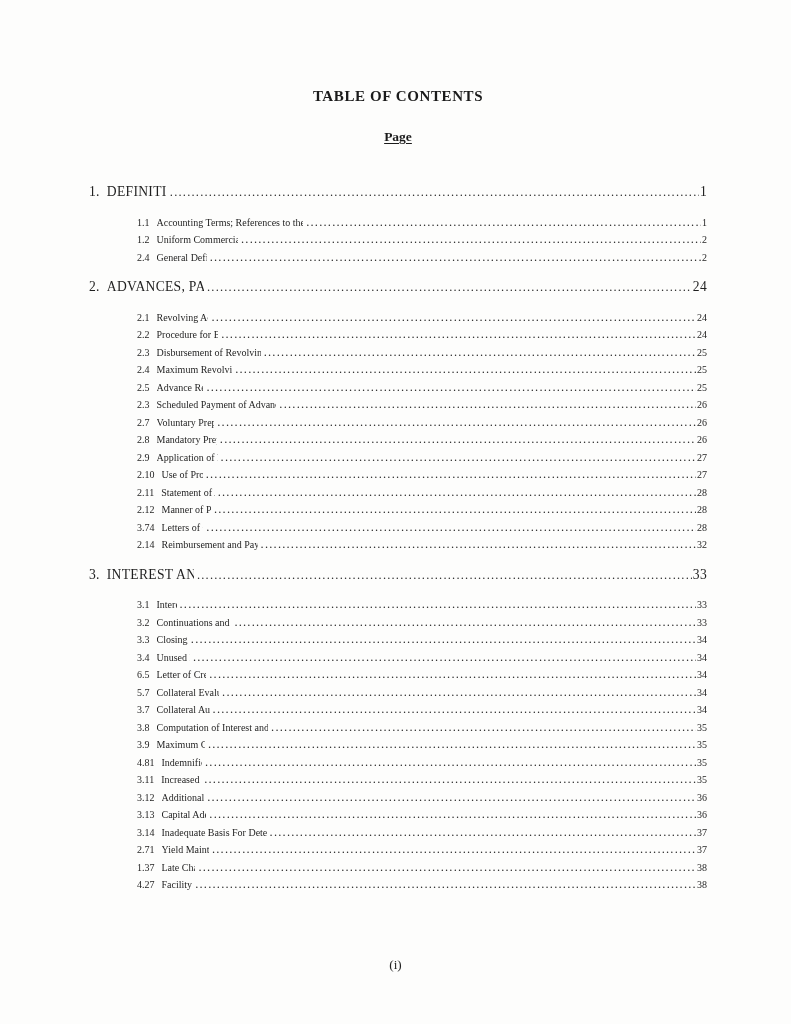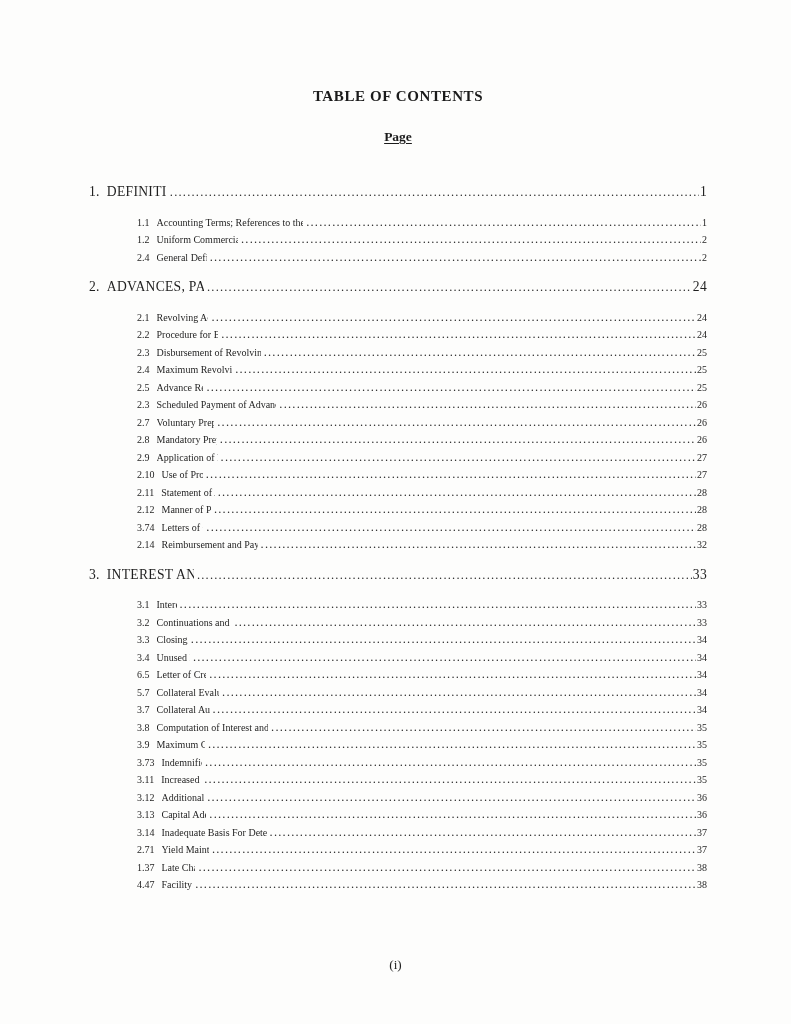--- a/index.html
+++ b/index.html
@@ -265,21 +265,21 @@
         <span class="dots"></span>
         <span class="pg">35</span>
       </div>
       <div class="entry sub-entry">
         <span class="num">3.9</span>
         <span class="label">Maximum Charges</span>
         <span class="dots"></span>
         <span class="pg">35</span>
       </div>
       <div class="entry sub-entry">
-        <span class="num">3.73</span>
+        <span class="num">4.81</span>
         <span class="label">Indemnification</span>
         <span class="dots"></span>
         <span class="pg">35</span>
       </div>
       <div class="entry sub-entry">
         <span class="num">3.11</span>
         <span class="label">Increased Costs</span>
         <span class="dots"></span>
         <span class="pg">35</span>
       </div>
@@ -307,20 +307,20 @@
         <span class="dots"></span>
         <span class="pg">37</span>
       </div>
       <div class="entry sub-entry">
         <span class="num">1.37</span>
         <span class="label">Late Charges</span>
         <span class="dots"></span>
         <span class="pg">38</span>
       </div>
       <div class="entry sub-entry">
-        <span class="num">4.47</span>
+        <span class="num">4.27</span>
         <span class="label">Facility Fee</span>
         <span class="dots"></span>
         <span class="pg">38</span>
       </div>
     </div>
   <div class="footer">(i)</div>
 </div>
 
 </body></html>

